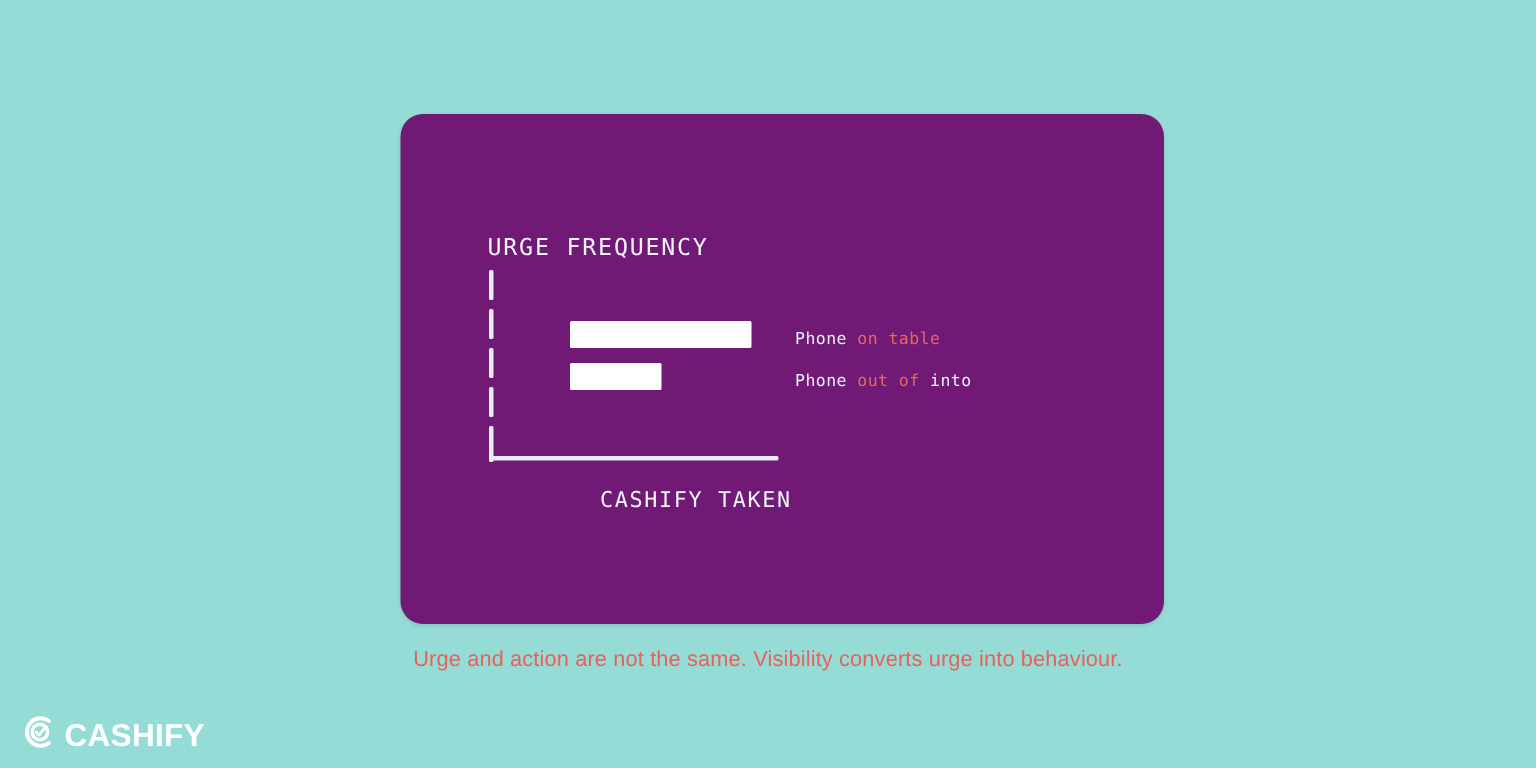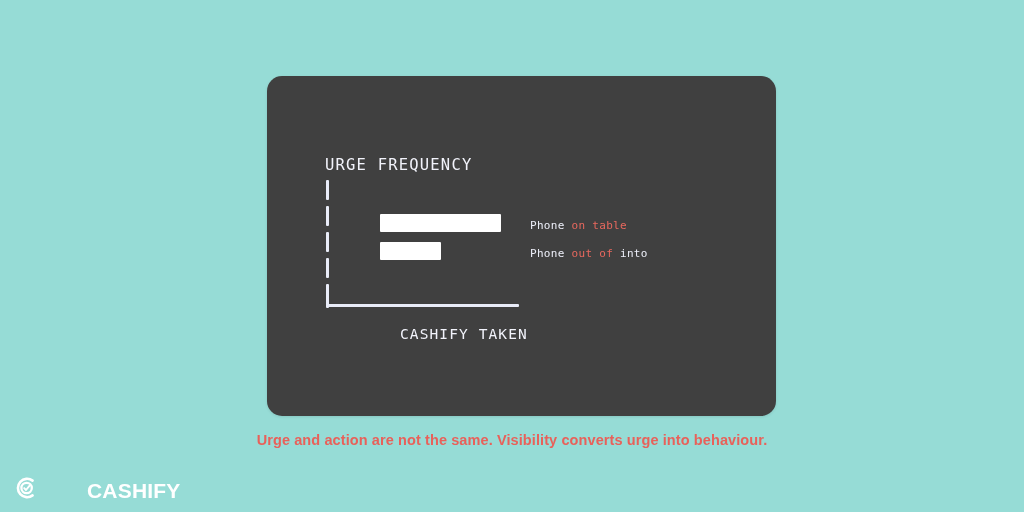--- a/index.html
+++ b/index.html
@@ -22,21 +22,21 @@
     background: #96dcd6;
   }
 
   
   #card {
     position: absolute;
     left: 267px;
     top: 76px;
     width: 509px;
     height: 340px;
-    background: #404040;
+    background: #701a75;
     border-radius: 15px;
     box-shadow: 0 1px 3px rgba(0,0,0,0.10);
   }
 
   
   #chart {
     position: absolute;
     left: 0;
     top: 0;
     width: 509px;
@@ -135,42 +135,41 @@
   
   #caption {
     position: absolute;
     left: 0;
     top: 432px;
     width: 1024px;
     text-align: center;
     color: #e8615a;
     font-family: "Liberation Sans", sans-serif;
     font-size: 14.5px;
-    font-weight: bold;
+    font-weight: normal;
     letter-spacing: 0.1px;
   }
 
   
   #logo {
     position: absolute;
     left: 12px;
     top: 474px;
     display: flex;
     align-items: center;
     gap: 3px;
   }
   #logo .mark { display: block; }
   #logo .wordmark {
     color: #ffffff;
     font-family: "Liberation Sans", sans-serif;
     font-size: 21px;
     font-weight: bold;
     letter-spacing: 0.2px;
     line-height: 1;
-    margin-left: 44px;
   }
 </style>
 </head>
 <body>
 
 <div id="stage">
 
   <div id="card">
     <div id="chart">
 

